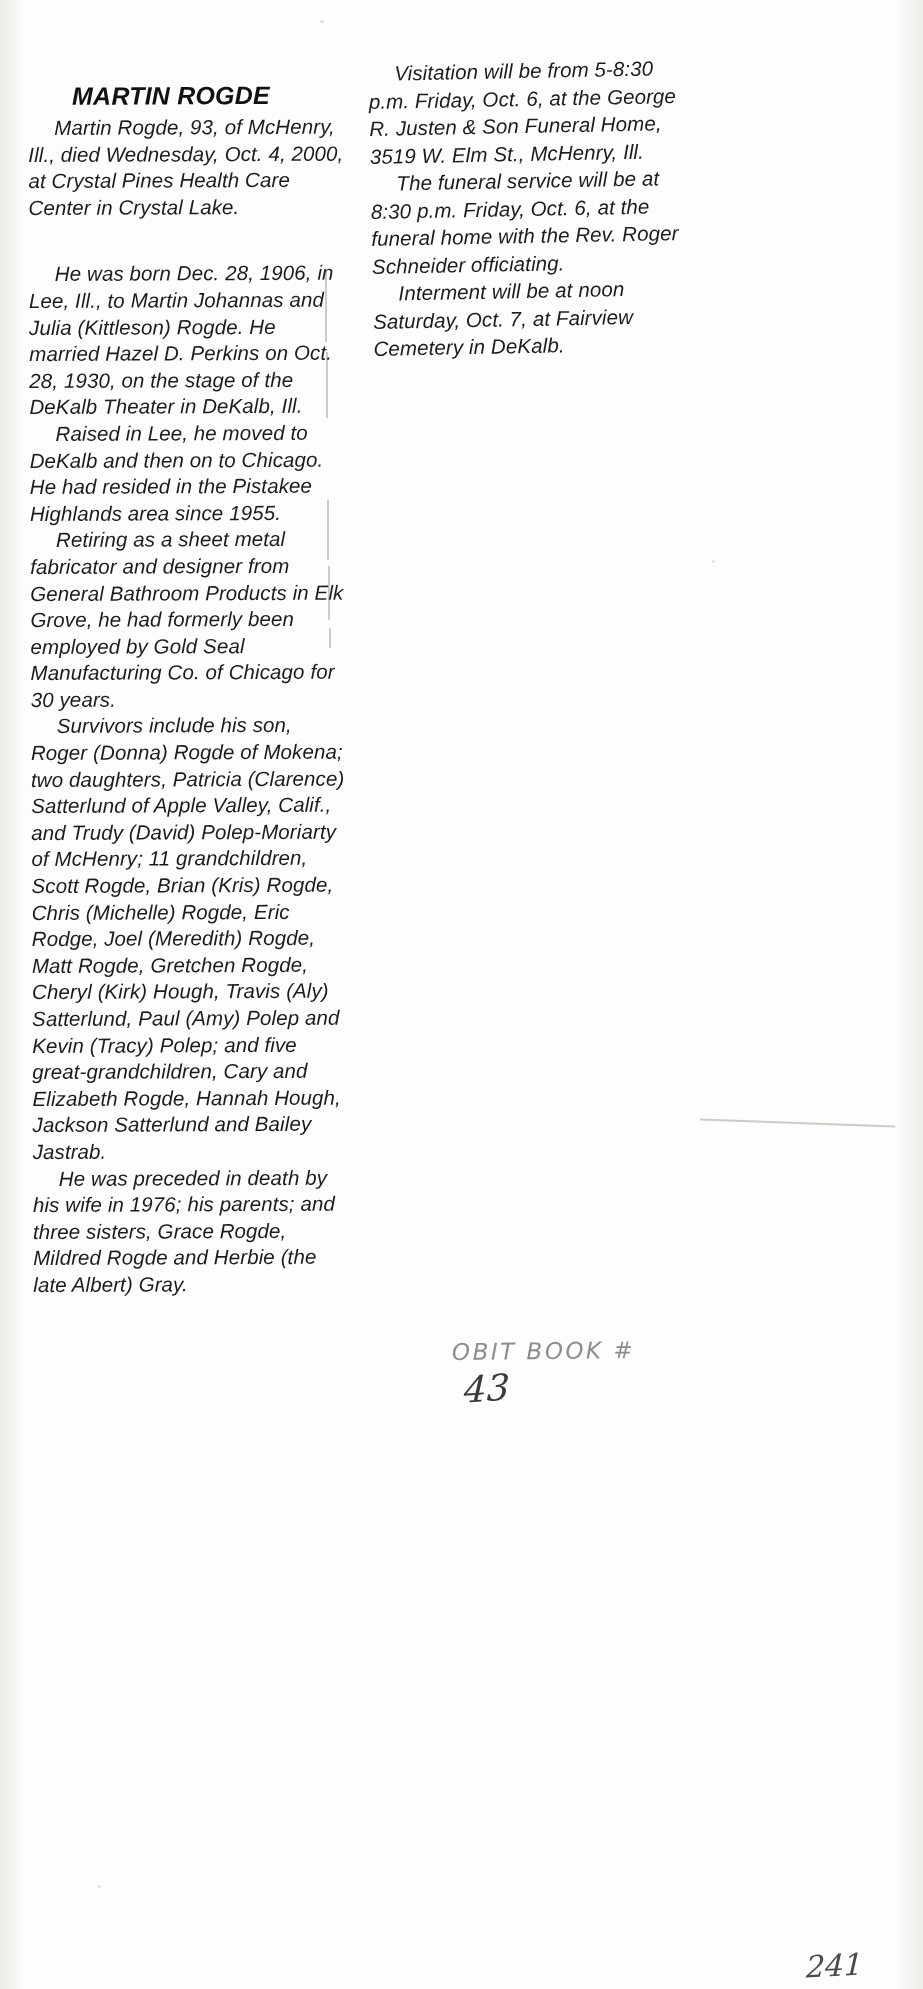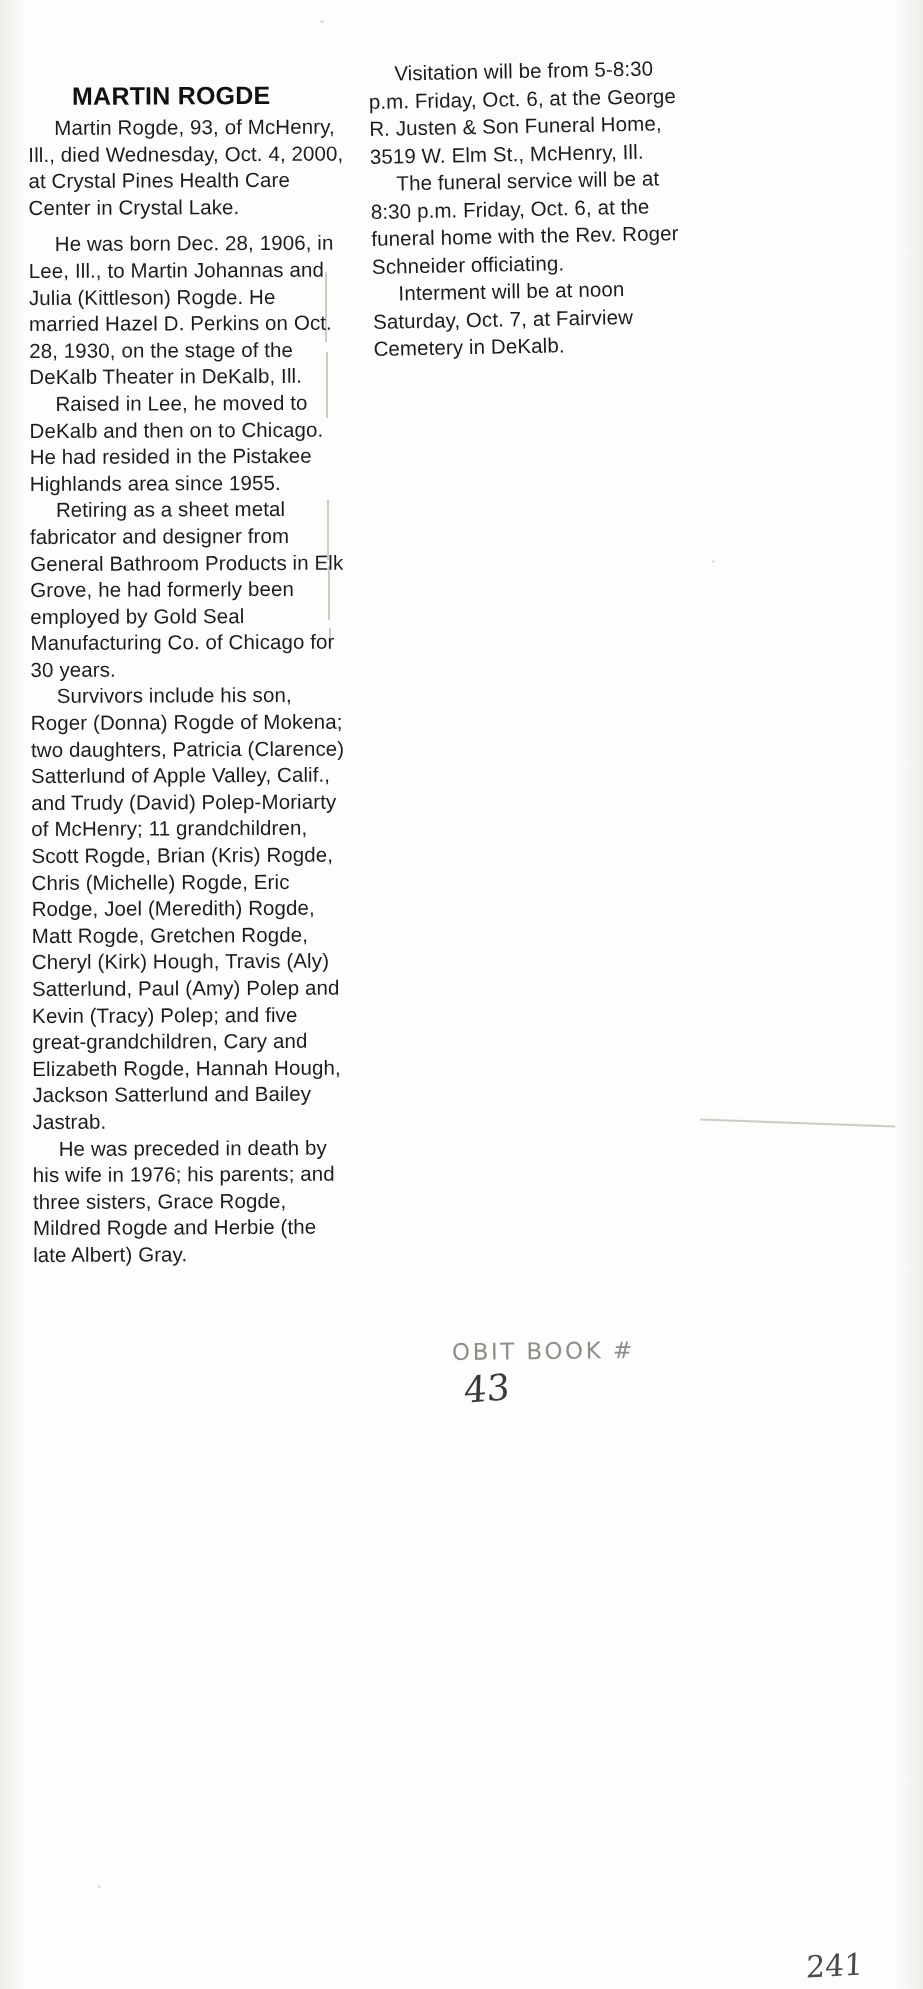--- a/index.html
+++ b/index.html
@@ -14,20 +14,21 @@
     font-family: "Liberation Sans", sans-serif;
     color: #1a1a1a;
     overflow: hidden;
   }
 
   
   .page {
     position: absolute;
     inset: 0;
     background: #fdfdfc;
+    font-style: italic;
   }
 
   
   .scan-edge-left {
     position: absolute;
     left: 0; top: 0; bottom: 0; width: 26px;
     background: linear-gradient(to right, #eceae6, #fdfdfc);
     opacity: .9;
   }
   .scan-edge-right {
@@ -81,21 +82,21 @@
     line-height: 26.6px;
     margin: 0;
     text-indent: 26px;
     color: #1c1c1c;
     letter-spacing: .1px;
   }
   .para + .para {
     margin-top: 0px;
   }
   .para.gap {
-    margin-top: 10px;
+    margin-top: 40px;
   }
 
   #col-right .para {
     line-height: 27.5px;
     font-size: 20.5px;
   }
 
   
   #col-right {
     transform: rotate(-1.1deg);

